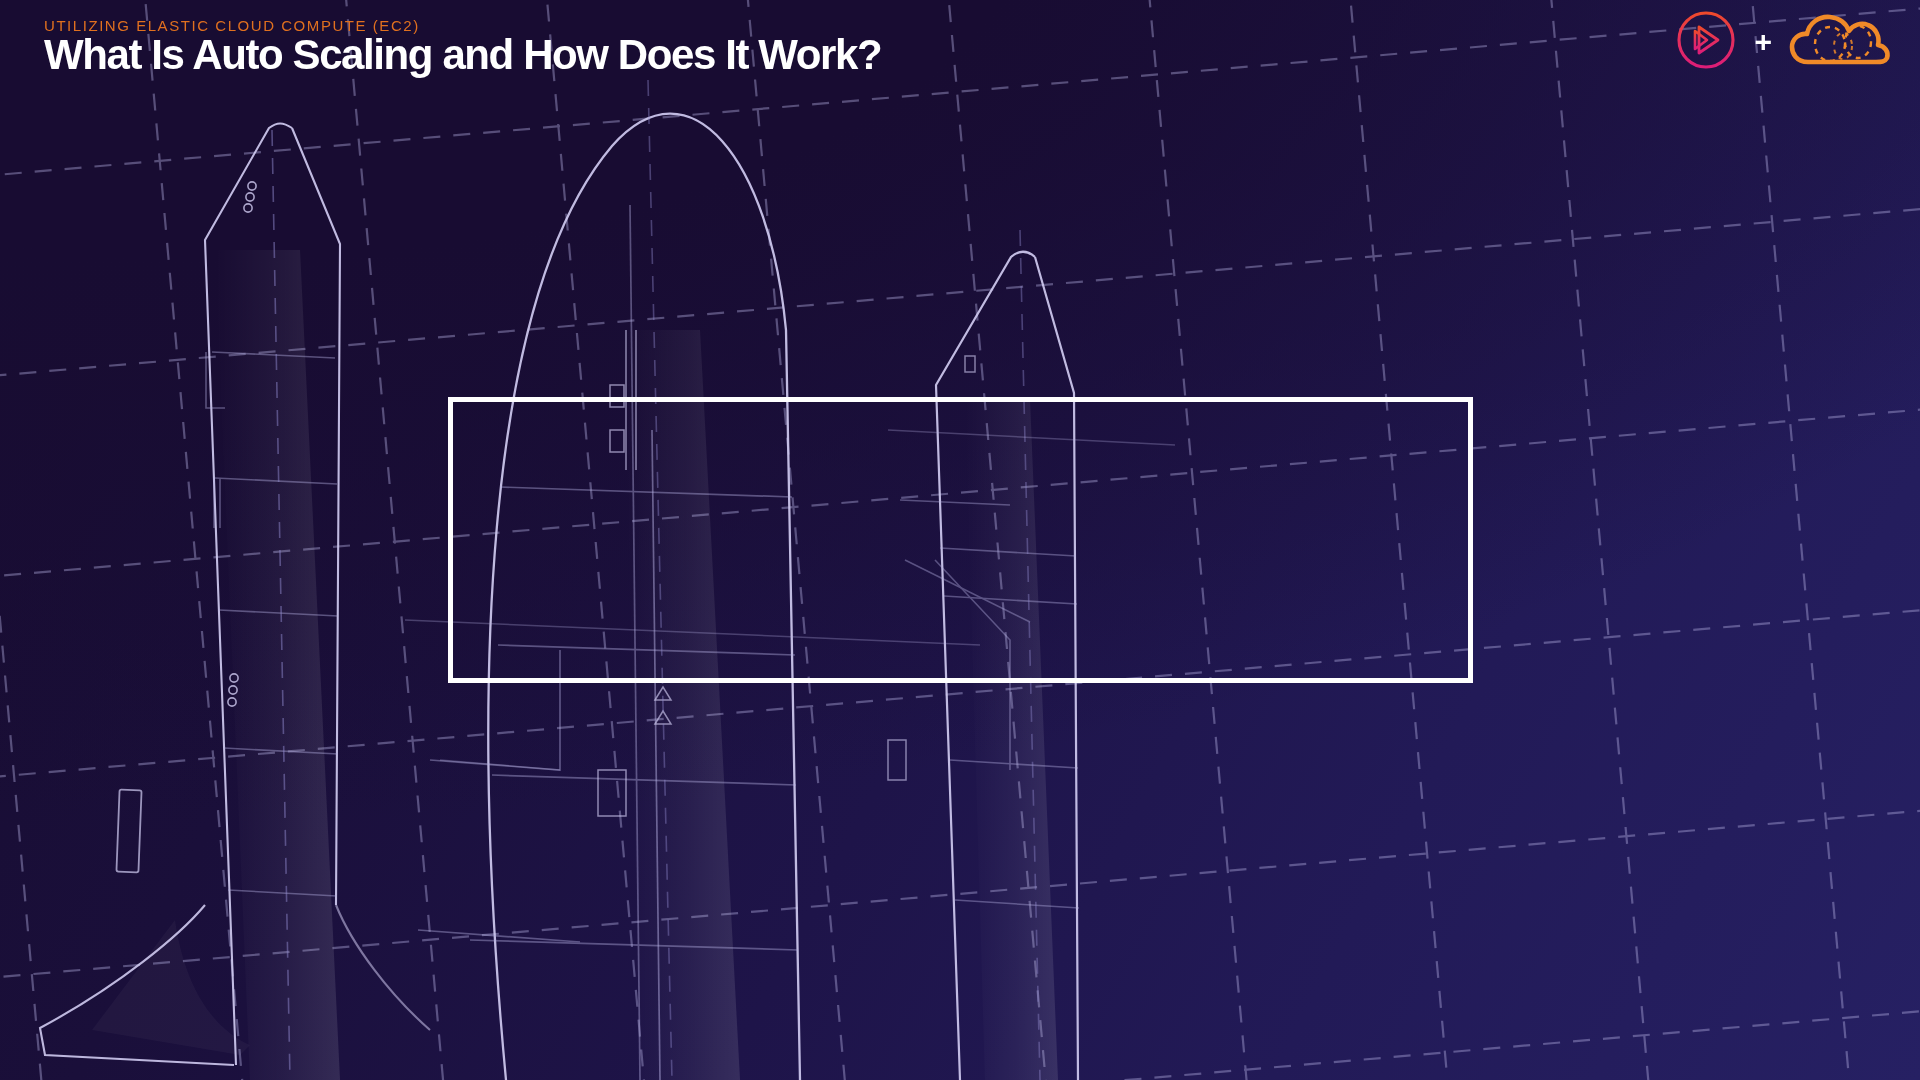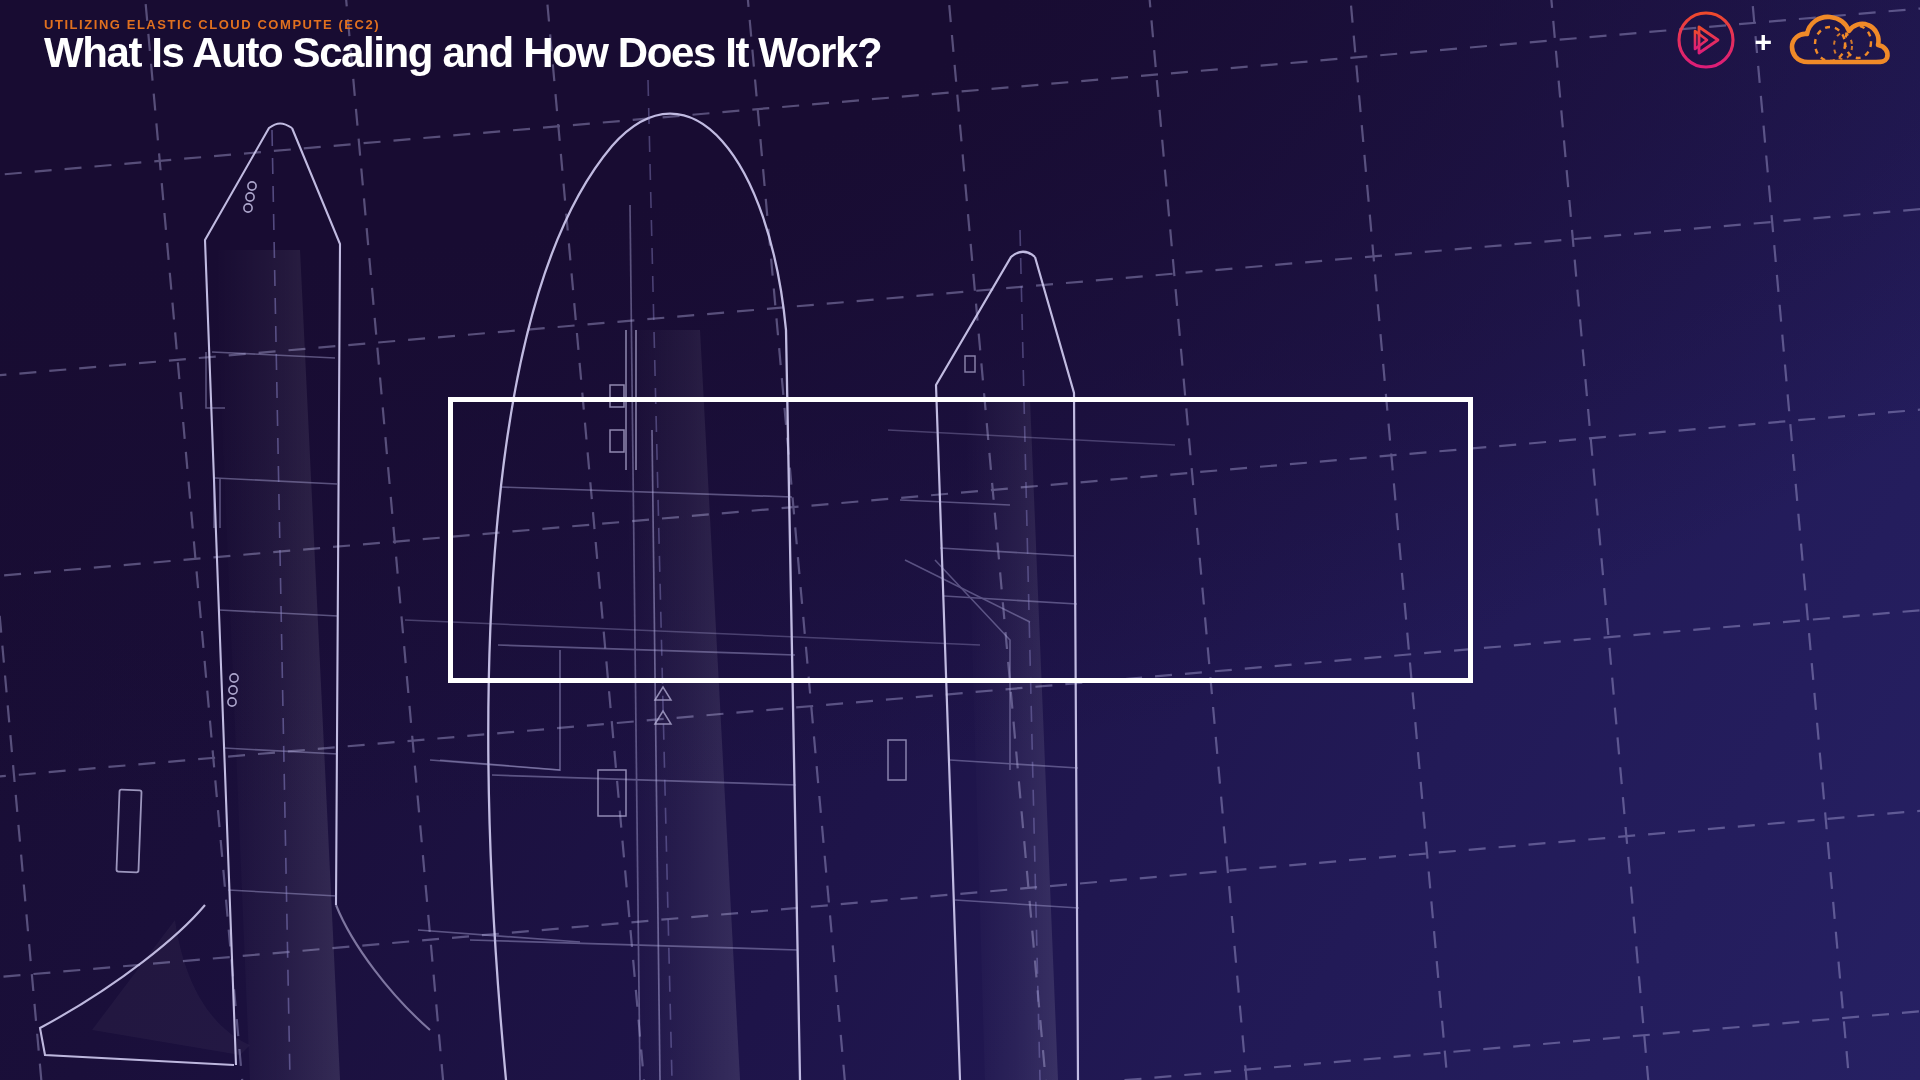--- a/index.html
+++ b/index.html
@@ -41,22 +41,22 @@
   .rockets svg { width:100%; height:100%; display:block; }
 
   
   .header {
     position:absolute;
     left:44px; top:18px;
     z-index:20;
   }
   .eyebrow {
     color:#e0701f;
-    font-size:13px;
-    font-weight:bold;
+    font-size:15px;
+    font-weight:normal;
     letter-spacing:1.55px;
     text-transform:uppercase;
     line-height:1;
     white-space:nowrap;
   }
   .headline {
     margin-top:0;
     color:#ffffff;
     font-size:42px;
     font-weight:bold;

